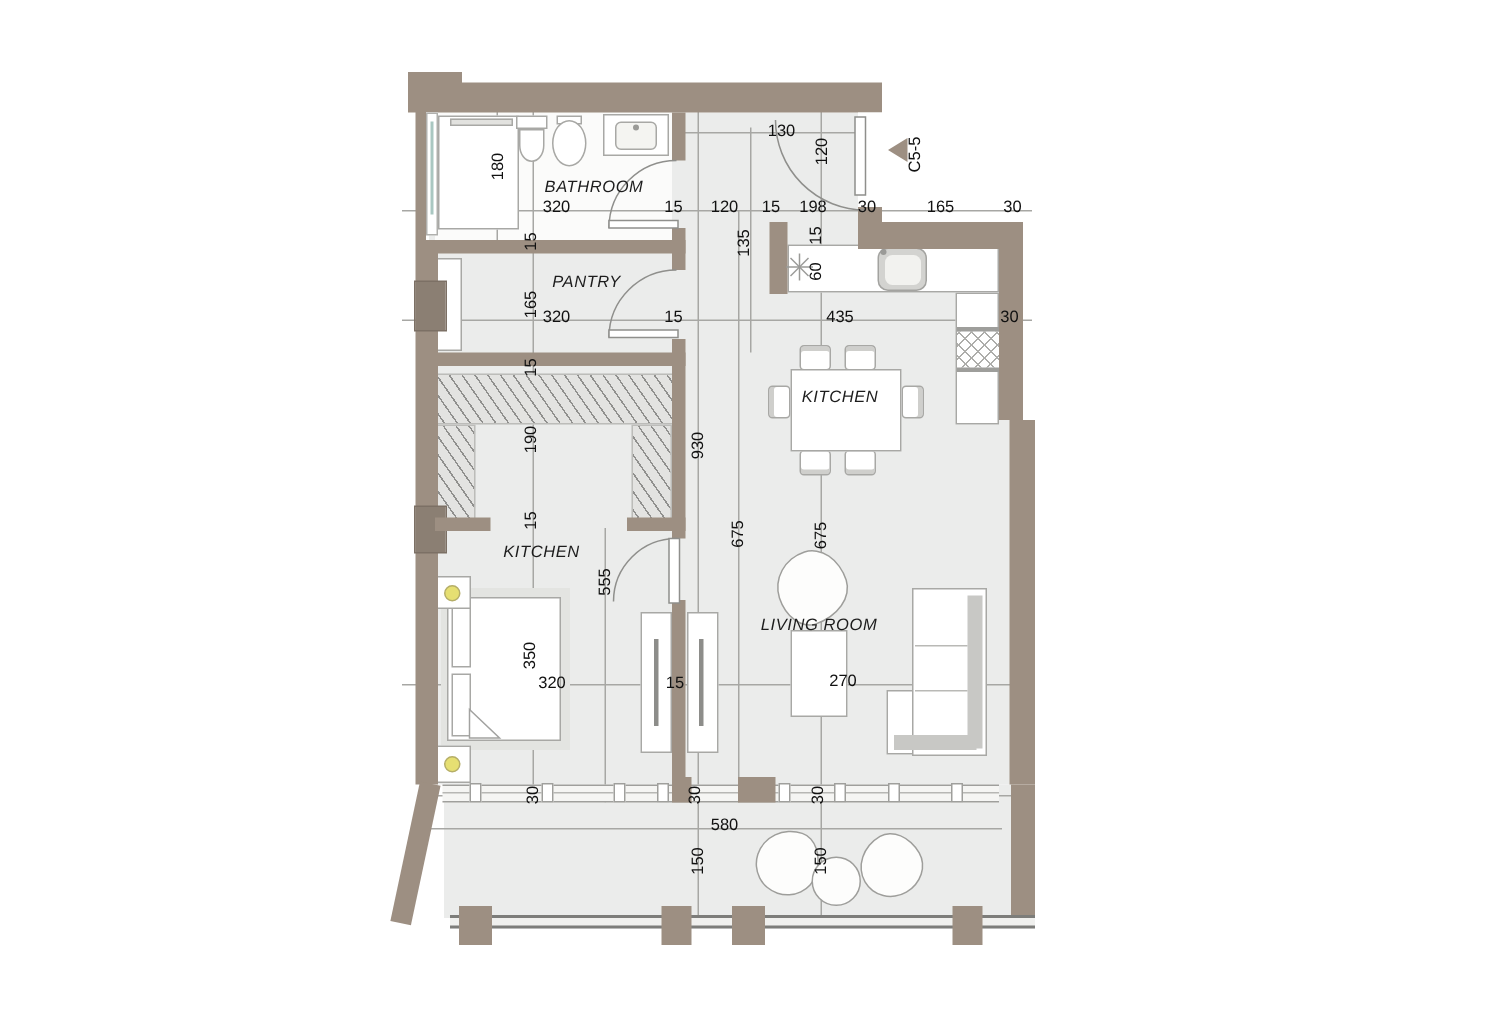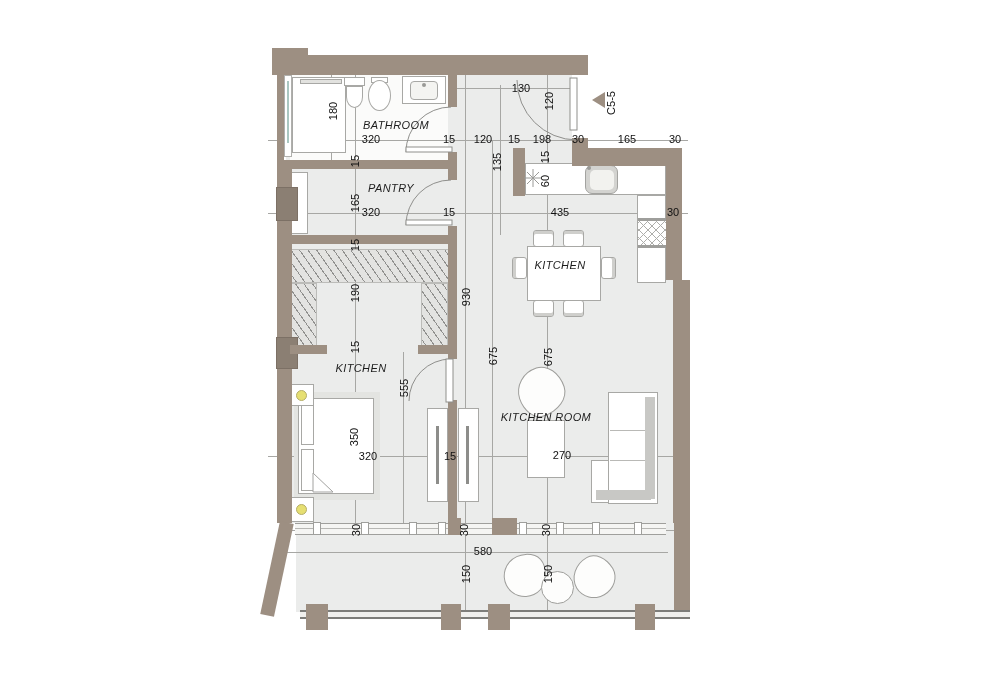--- a/index.html
+++ b/index.html
@@ -183,21 +183,21 @@
       <line x1="527" y1="184" x2="539" y2="172"></line>
     </g>
 
     <polygon points="313,473 333,492 313,492" fill="#fff" stroke="#a2a2a0" stroke-width="1"></polygon>
   </svg>
 
   <div class="room-label" style="left:396px;top:125px;">BATHROOM</div>
   <div class="room-label" style="left:391px;top:188px;">PANTRY</div>
   <div class="room-label" style="left:560px;top:265px;">KITCHEN</div>
   <div class="room-label" style="left:361px;top:368px;">KITCHEN</div>
-  <div class="room-label" style="left:546px;top:417px;">KITCHEN ROOM</div>
+  <div class="room-label" style="left:546px;top:417px;">LIVING ROOM</div>
 
   <div class="abs" style="left:592px;top:92px;width:0;height:0;border-top:8px solid transparent;border-bottom:8px solid transparent;border-right:13px solid #9d8f82;"></div>
   <div class="dim v" style="left:611px;top:103px;">C5-5</div>
 
   <div id="dims">
       <span class="dim" style="left: 521px; top: 88px;">130</span>
       <span class="dim" style="left: 371px; top: 139px;">320</span>
       <span class="dim" style="left: 449px; top: 139px;">15</span>
       <span class="dim" style="left: 483px; top: 139px;">120</span>
       <span class="dim" style="left: 514px; top: 139px;">15</span>

